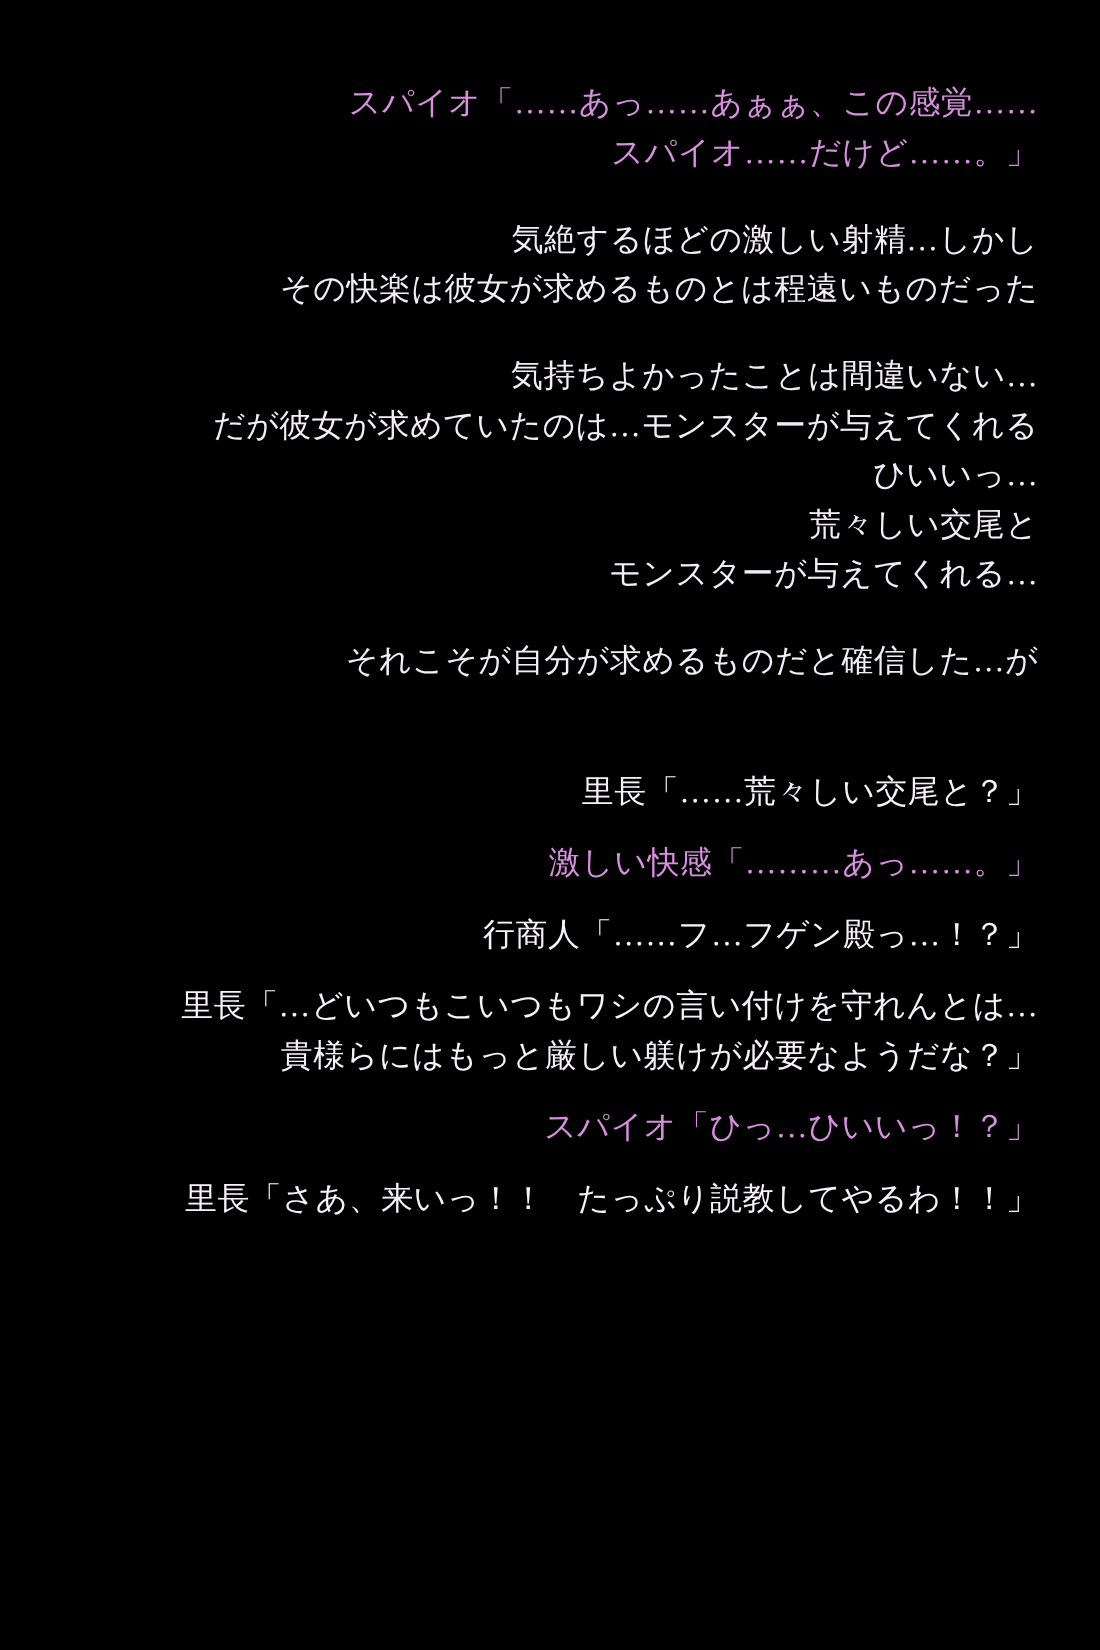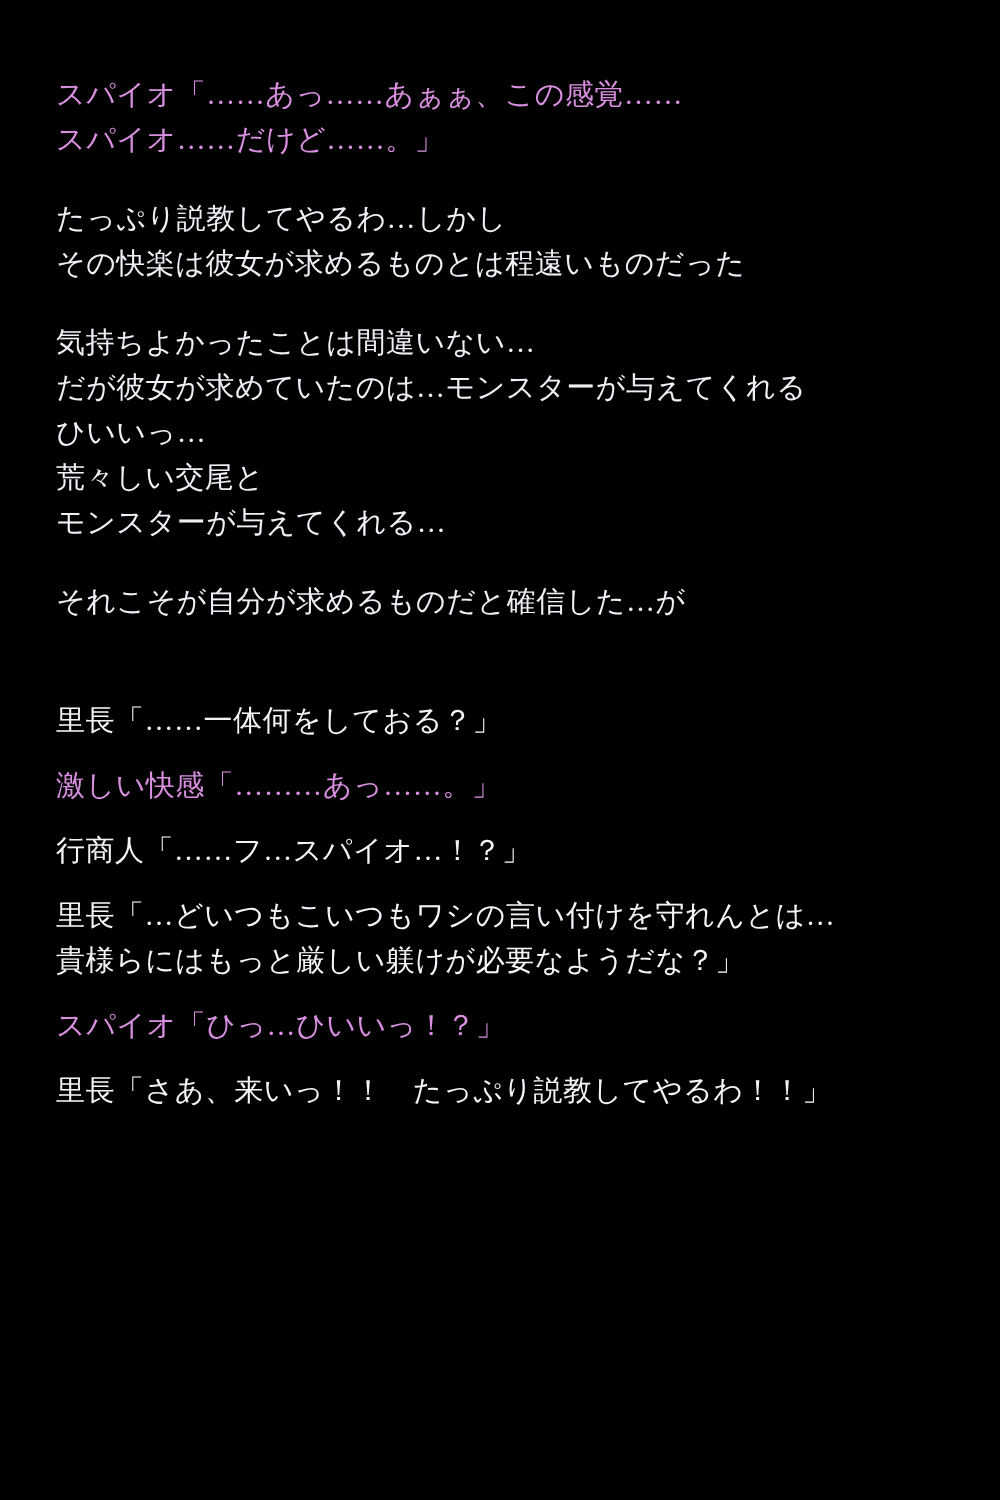--- a/index.html
+++ b/index.html
@@ -13,20 +13,21 @@
     overflow: hidden;
     font-family: "Liberation Serif", "DejaVu Serif", serif;
   }
   .page {
     position: relative;
     width: 1000px;
     height: 1500px;
     background: #000000;
     box-sizing: border-box;
     padding: 72px 56px 0 56px;
+    text-align: right;
   }
   .block {
     margin: 0;
     padding: 0;
   }
   .line {
     font-size: 29px;
     line-height: 45px;
     letter-spacing: 0.5px;
     white-space: pre;
@@ -50,21 +51,21 @@
 <div class="page">
 
   <div class="block">
     <div class="line speech-pink">スパイオ「……あっ……あぁぁ、この感覚……</div>
     <div class="line speech-pink">スパイオ……だけど……。」</div>
   </div>
 
   <div class="gap-md"></div>
 
   <div class="block">
-    <div class="line narration">たっぷり説教してやるわ…しかし</div>
+    <div class="line narration">気絶するほどの激しい射精…しかし</div>
     <div class="line narration">その快楽は彼女が求めるものとは程遠いものだった</div>
   </div>
 
   <div class="gap-md"></div>
 
   <div class="block">
     <div class="line narration">気持ちよかったことは間違いない…</div>
     <div class="line narration">だが彼女が求めていたのは…モンスターが与えてくれる</div>
     <div class="line narration">ひいいっ…</div>
     <div class="line narration">荒々しい交尾と</div>
@@ -73,33 +74,33 @@
 
   <div class="gap-md"></div>
 
   <div class="block">
     <div class="line narration">それこそが自分が求めるものだと確信した…が</div>
   </div>
 
   <div class="gap-xl"></div>
 
   <div class="block">
-    <div class="line speech-white">里長「……一体何をしておる？」</div>
+    <div class="line speech-white">里長「……荒々しい交尾と？」</div>
   </div>
 
   <div class="gap-sm"></div>
 
   <div class="block">
     <div class="line speech-pink">激しい快感「………あっ……。」</div>
   </div>
 
   <div class="gap-sm"></div>
 
   <div class="block">
-    <div class="line speech-white">行商人「……フ…スパイオ…！？」</div>
+    <div class="line speech-white">行商人「……フ…フゲン殿っ…！？」</div>
   </div>
 
   <div class="gap-sm"></div>
 
   <div class="block">
     <div class="line speech-white">里長「…どいつもこいつもワシの言い付けを守れんとは…</div>
     <div class="line speech-white">貴様らにはもっと厳しい躾けが必要なようだな？」</div>
   </div>
 
   <div class="gap-sm"></div>

